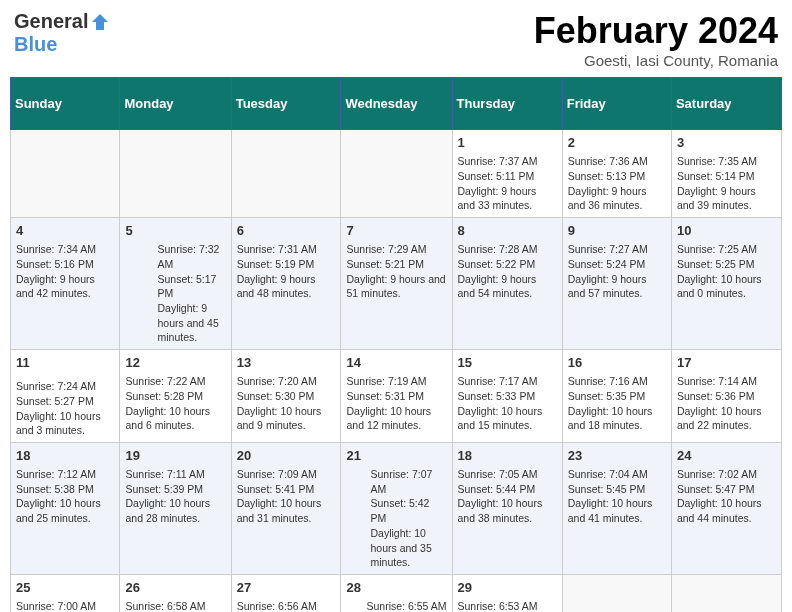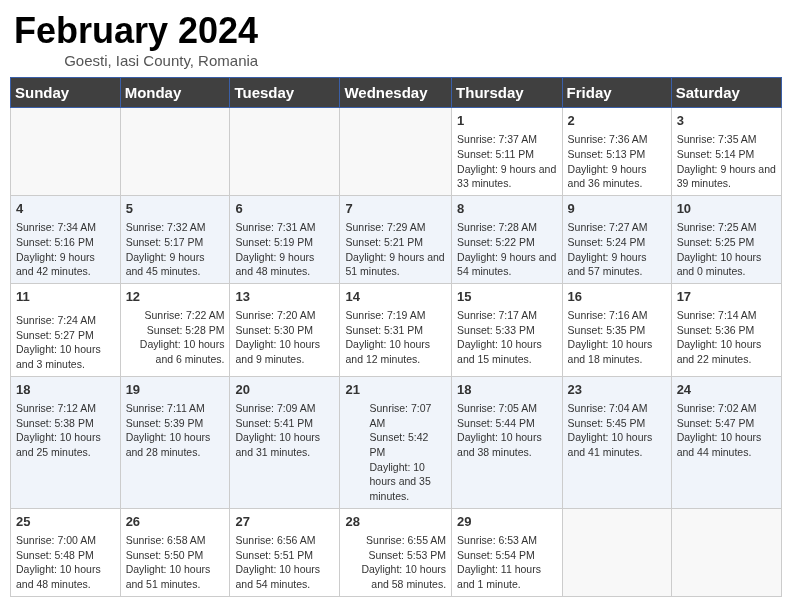--- a/index.html
+++ b/index.html
@@ -52,25 +52,25 @@
     .location {
       font-size: 15px;
       color: #555;
     }
     .calendar {
       width: 100%;
       border-collapse: collapse;
       border: 1px solid #ccc;
     }
     .calendar th {
-      background: #404040;
+      background: #0f766e;
       color: #fff;
-      font-size: 15px;
-      font-weight: bold;
-      padding: 6px 4px;
+      font-size: 13px;
+      font-weight: bold;
+      padding: 18px 4px;
       text-align: left;
       border: 1px solid #3a5fa8;
     }
     .calendar td {
       vertical-align: top;
       border: 1px solid #ccc;
       padding: 4px 5px;
       width: 113px;
       min-height: 90px;
       background: #fff;
@@ -98,20 +98,29 @@
       background: #f0f4fa;
     }
     tr:nth-child(even) td.empty {
       background: #eaeef8;
     }
   </style>
 </head>
 <body>
 
 <div class="header">
+  <div class="logo">
+    <div class="logo-text">
+      <span class="logo-general">General</span>
+      <svg class="logo-icon" viewBox="0 0 20 20">
+        <polygon points="10,2 18,10 14,10 14,18 6,18 6,10 2,10" fill="#4a90d9"></polygon>
+      </svg>
+    </div>
+    <span class="logo-blue">Blue</span>
+  </div>
   <div class="title-section">
     <div class="month-title">February 2024</div>
     <div class="location">Goesti, Iasi County, Romania</div>
   </div>
 </div>
 
 <table class="calendar">
   <thead>
     <tr>
     <th>Sunday</th>
@@ -150,21 +159,21 @@
       </tr>
       <tr>
         <td>
           <span class="day-number">4</span>
           <div class="day-info" style="white-space: pre-line;">Sunrise: 7:34 AM
 Sunset: 5:16 PM
 Daylight: 9 hours and 42 minutes.</div>
         </td>
         <td>
           <span class="day-number">5</span>
-          <div class="day-info" style="white-space: pre-line;">Sunrise: 7:32 AM
+          <div class="day-info" style="white-space: pre-line; margin-left: 32px;">Sunrise: 7:32 AM
 Sunset: 5:17 PM
 Daylight: 9 hours and 45 minutes.</div>
         </td>
         <td>
           <span class="day-number">6</span>
           <div class="day-info" style="white-space: pre-line;">Sunrise: 7:31 AM
 Sunset: 5:19 PM
 Daylight: 9 hours and 48 minutes.</div>
         </td>
         <td>
@@ -194,21 +203,21 @@
       </tr>
       <tr>
         <td>
           <span class="day-number">11</span>
           <div class="day-info" style="white-space: pre-line; margin-top: 7px;">Sunrise: 7:24 AM
 Sunset: 5:27 PM
 Daylight: 10 hours and 3 minutes.</div>
         </td>
         <td>
           <span class="day-number">12</span>
-          <div class="day-info" style="white-space: pre-line; text-align: right;">Sunrise: 7:22 AM
+          <div class="day-info" style="white-space: pre-line;">Sunrise: 7:22 AM
 Sunset: 5:28 PM
 Daylight: 10 hours and 6 minutes.</div>
         </td>
         <td>
           <span class="day-number">13</span>
           <div class="day-info" style="white-space: pre-line;">Sunrise: 7:20 AM
 Sunset: 5:30 PM
 Daylight: 10 hours and 9 minutes.</div>
         </td>
         <td>

